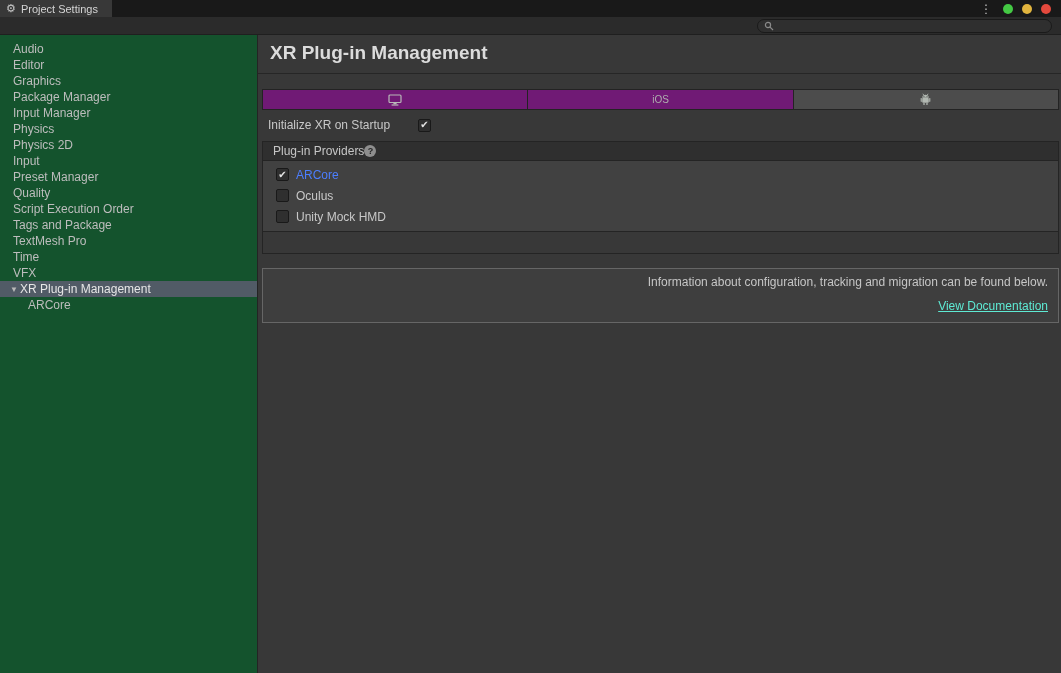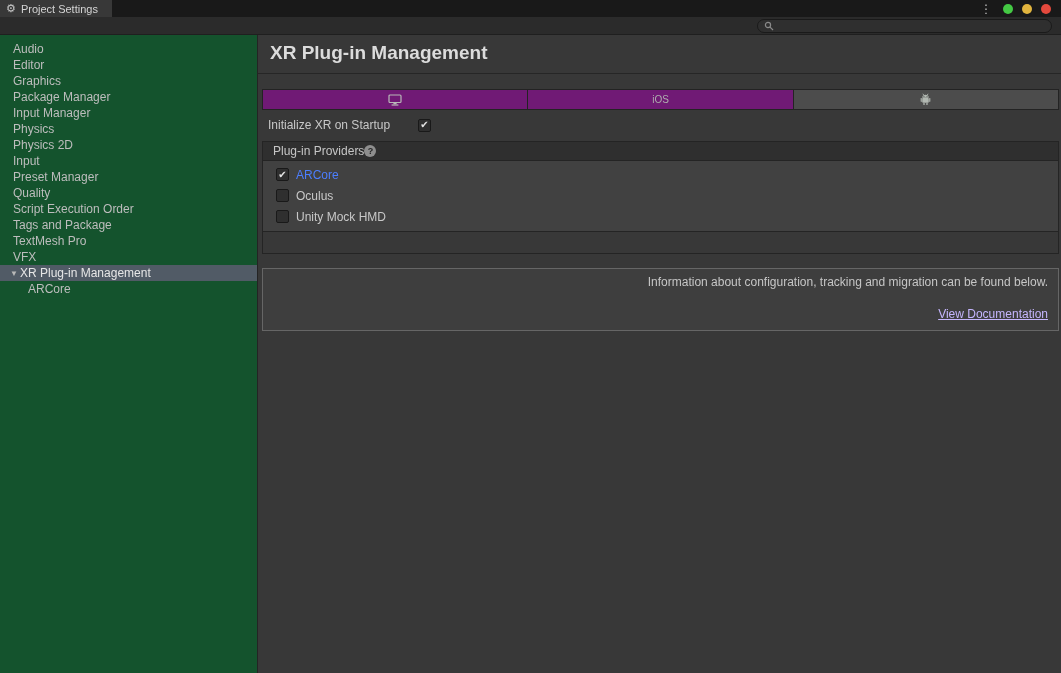--- a/index.html
+++ b/index.html
@@ -70,21 +70,21 @@
   .providers-list { background:#414141; border-bottom:1px solid #242424; padding:3px 0 4px 0; }
   .provider-row { height:21px; display:flex; align-items:center; gap:7px; padding-left:13px;
                   font-size:12px; color:#c8c8c8; }
   .provider-row.highlight .plabel { color:#4c7eff; }
   .providers-footer { height:21px; background:#383838; }
 
   
   .info-box { margin:14px 2px 0 4px; border:1px solid #666666; background:#3e3e3e;
               padding:6px 10px 8px 6px;text-align:right; }
   .info-text { font-size:12px; color:#c6c6c6; }
-  .doc-link { display:inline-block; margin-top:18px; font-size:12px; color:#c4b5fd;
+  .doc-link { display:inline-block; margin-top:10px; font-size:12px; color:#5eead4;
               text-decoration:underline; cursor:pointer; }
 </style>
 </head>
 <body>
 
 <div class="window">
 
   <div class="titlebar">
     <div class="win-tab">
       <span class="gear">⚙</span>
@@ -118,20 +118,21 @@
       <div class="side-item">Package Manager</div>
       <div class="side-item">Input Manager</div>
       <div class="side-item">Physics</div>
       <div class="side-item">Physics 2D</div>
       <div class="side-item">Input</div>
       <div class="side-item">Preset Manager</div>
       <div class="side-item">Quality</div>
       <div class="side-item">Script Execution Order</div>
       <div class="side-item">Tags and Package</div>
       <div class="side-item">TextMesh Pro</div>
+      <div class="side-item">Time</div>
       <div class="side-item">VFX</div>
       <div class="side-item selected">
         <span class="fold">▼</span><span>XR Plug-in Management</span>
       </div>
       <div class="side-item child">ARCore</div>
     </div>
 
     <div class="main">
       <div class="page-title">XR Plug-in Management</div>
       <div class="title-sep"></div>

